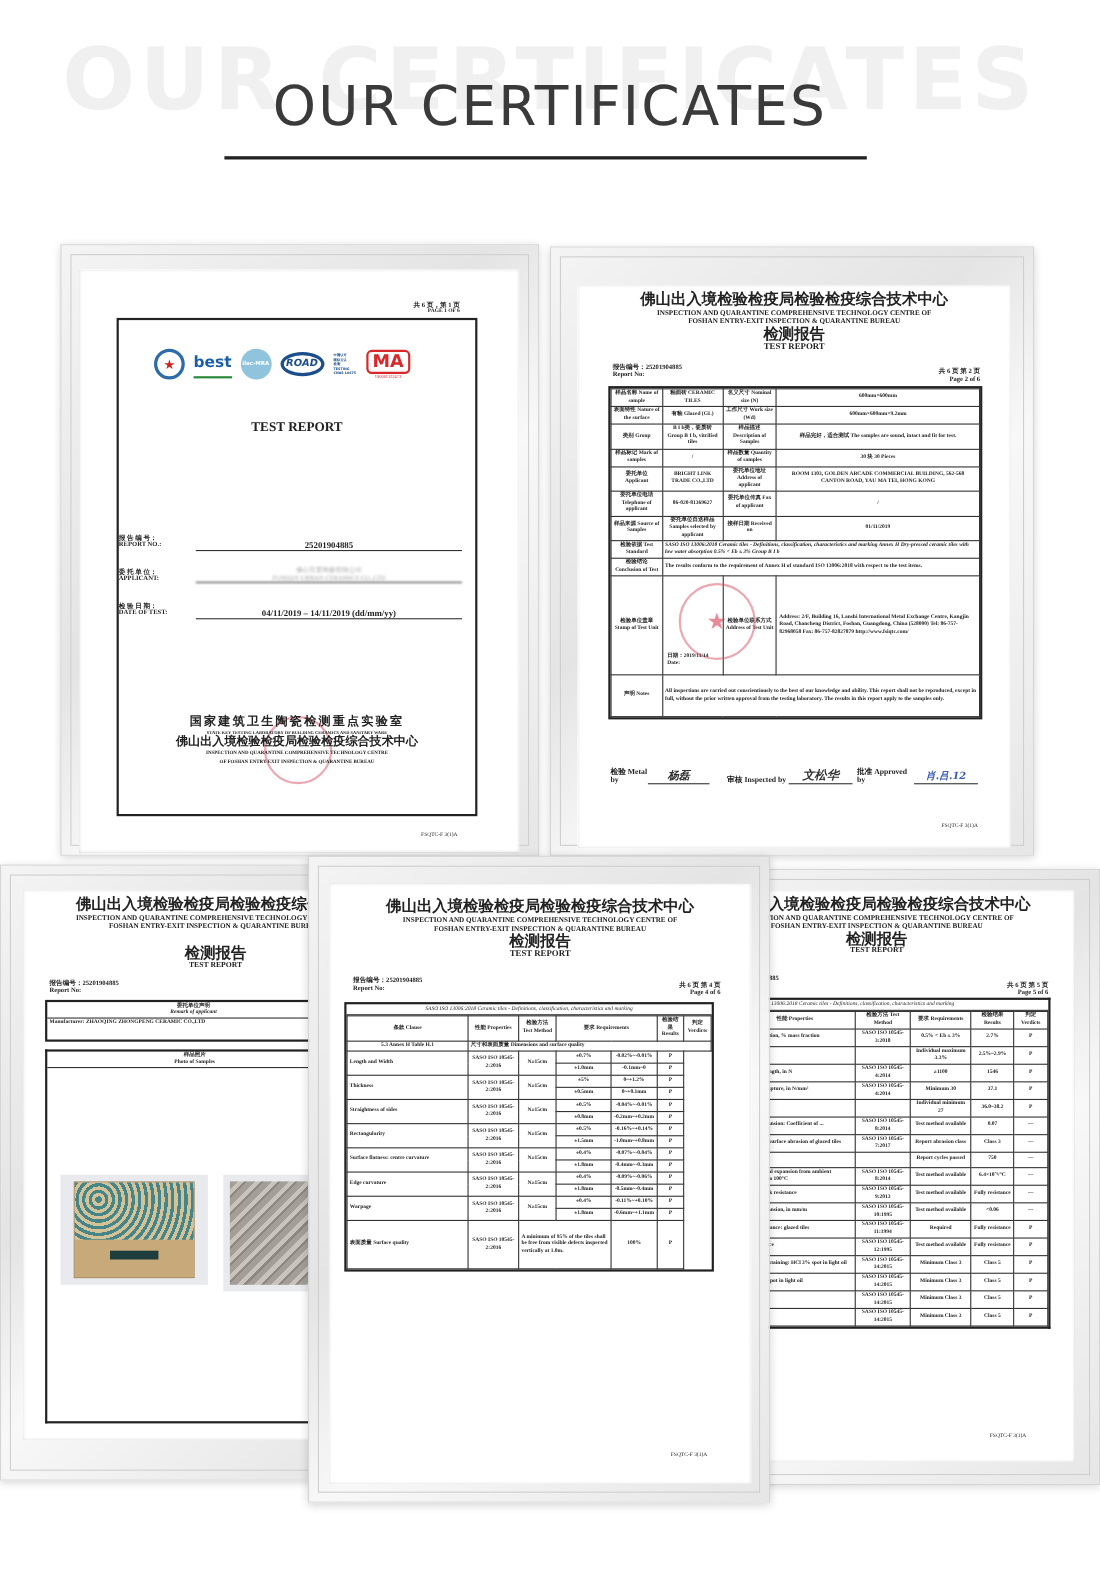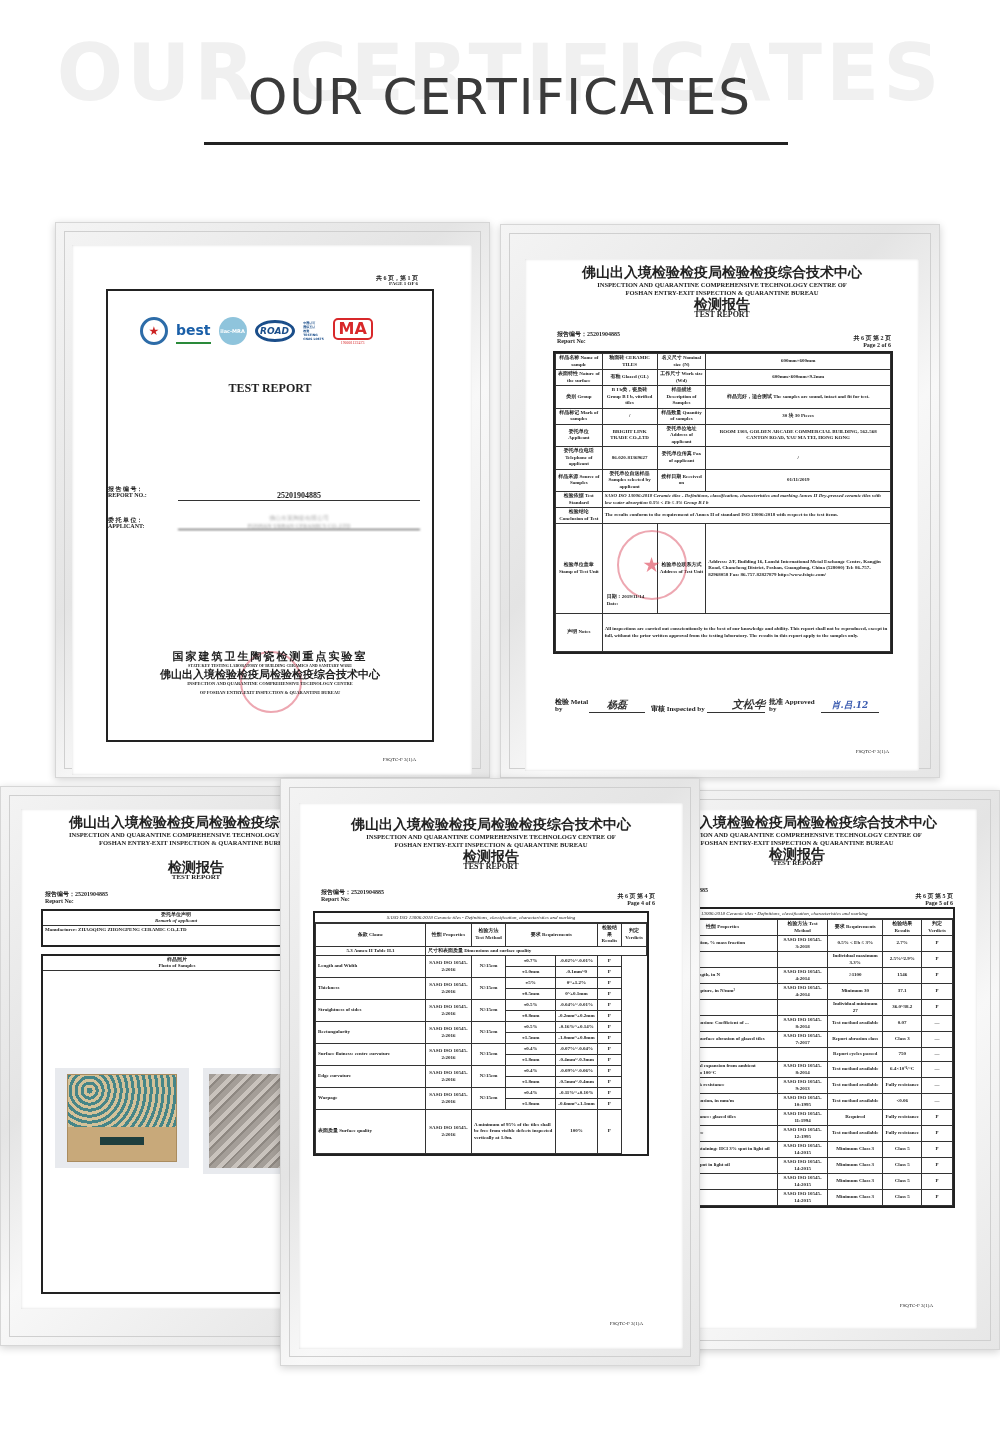--- a/index.html
+++ b/index.html
@@ -55,20 +55,25 @@
           <div class="sm" style="position:absolute;left:0;top:0">报 告 编 号：</div>
           <div class="sm" style="position:absolute;left:0;top:7px">REPORT NO.:</div>
           <div style="position:absolute;left:70px;right:0;top:6px;border-bottom:1px solid #333;text-align:center;font-size:8px;font-weight:bold">25201904885</div>
         </div>
         <div style="position:relative;height:25px;margin-bottom:6px">
           <div class="sm" style="position:absolute;left:0;top:0">委 托 单 位：</div>
           <div class="sm" style="position:absolute;left:0;top:7px">APPLICANT:</div>
           <div style="position:absolute;left:70px;right:0;top:-2px;text-align:center;font-size:6px;color:#aaa;filter:blur(1px)">佛山市某陶瓷有限公司</div>
           <div style="position:absolute;left:70px;right:0;top:7px;border-bottom:1px solid #333;text-align:center;font-size:6px;color:#999;filter:blur(1px)">FOSHAN URBAN CERAMICS CO.,LTD</div>
         </div>
+        <div style="position:relative;height:25px">
+          <div class="sm" style="position:absolute;left:0;top:0">检 验 日 期：</div>
+          <div class="sm" style="position:absolute;left:0;top:7px">DATE OF TEST:</div>
+          <div style="position:absolute;left:70px;right:0;top:6px;border-bottom:1px solid #333;text-align:center;font-size:8px;font-weight:bold">04/11/2019 – 14/11/2019 (dd/mm/yy)</div>
+        </div>
       </div>
       <div class="stamp" style="left:132px;top:360px;width:62px;height:62px"></div>
       <div class="c" style="position:absolute;left:0;width:100%;top:361px;line-height:9px">
         <div style="font-size:11px;font-weight:bold;letter-spacing:2px">国家建筑卫生陶瓷检测重点实验室</div>
         <div style="font-size:4px;font-weight:bold">STATE KEY TESTING LABORATORY OF BUILDING CERAMICS AND SANITARY WARE</div>
         <div style="font-size:11px;font-weight:bold">佛山出入境检验检疫局检验检疫综合技术中心</div>
         <div style="font-size:4.5px;font-weight:bold">INSPECTION AND QUARANTINE COMPREHENSIVE TECHNOLOGY CENTRE</div>
         <div style="font-size:4.5px;font-weight:bold">OF FOSHAN ENTRY-EXIT INSPECTION &amp; QUARANTINE BUREAU</div>
       </div>
     </div>
@@ -160,22 +165,22 @@
         <tr style="height:38px">
               <td>声明 Notes</td>
               <td colspan="3" style="text-align:left">All inspections are carried out conscientiously to the best of our knowledge and ability. This report shall not be reproduced, except in full, without the prior written approval from the testing laboratory. The results in this report apply to the samples only.</td>
             </tr>
       </tbody>
         </table>
     </div>
     <div style="position:absolute;left:30px;top:438px;width:340px;display:flex;align-items:flex-end;font-size:7px;font-weight:bold">
       <span style="width:34px;line-height:7px">检验 Metal by</span>
       <span class="sig" style="width:56px;border-bottom:1px solid #333;font-size:10px;text-align:center">杨磊</span>
-      <span style="width:56px;margin-left:6px;line-height:7px">审核 Inspected by</span>
-      <span class="sig" style="width:58px;border-bottom:1px solid #333;font-size:11px;text-align:right">文松华</span>
+      <span style="width:56px;margin-left:16px;line-height:7px">审核 Inspected by</span>
+      <span class="sig" style="width:58px;border-bottom:1px solid #333;font-size:11px;text-align:center">文松华</span>
       <span style="width:52px;margin-left:4px;line-height:7px">批准 Approved by</span>
       <span class="sig" style="width:58px;border-bottom:1px solid #333;font-size:9px;text-align:center;color:#3a5bb0">肖.吕.12</span>
     </div>
     <div class="tiny" style="position:absolute;right:30px;top:490px">FSQTC-F 3(1)A</div>
   </div>
 </div>
 
 <div class="frame" style="left:0;top:786px;width:310px;height:560px;">
   <div class="paper" style="left:20px;top:22px;width:280px;height:500px;">
     <div style="position:absolute;left:48px;top:10px;white-space:nowrap;line-height:8px">

